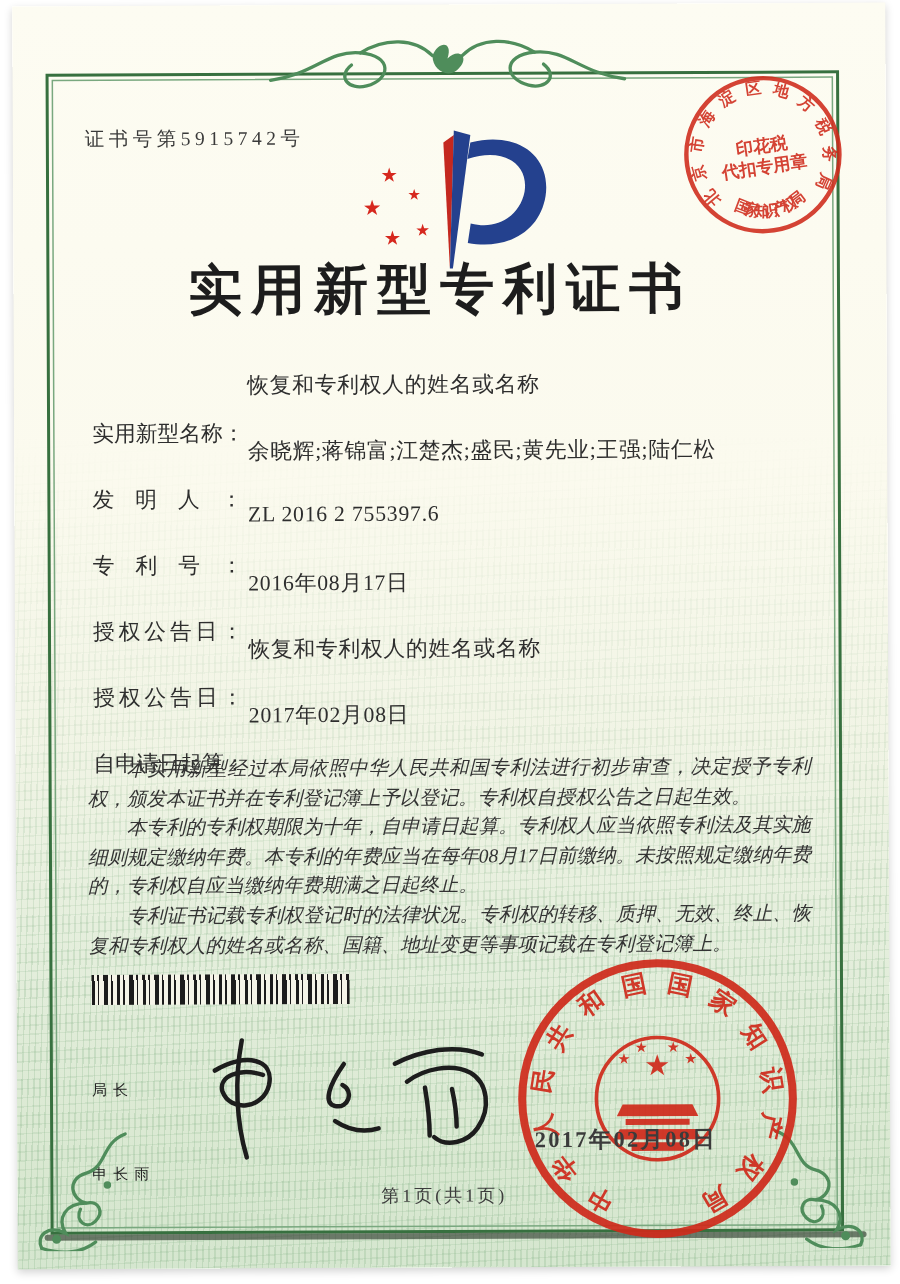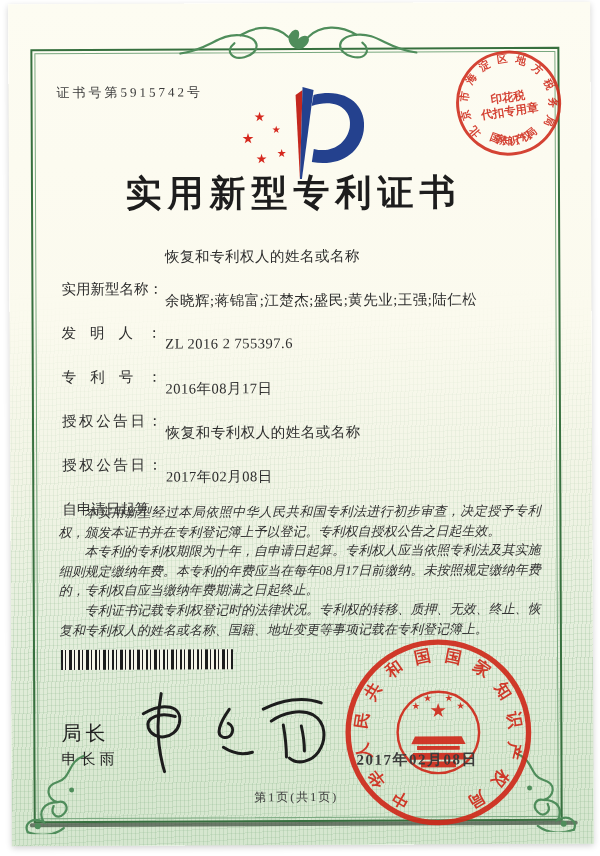--- a/index.html
+++ b/index.html
@@ -54,22 +54,22 @@
     position:absolute;left:48px;top:499px;width:482px;
     font-size:13px;line-height:19.6px;color:#333;text-align:justify;
   }
   .paragraphs p{margin:0;text-indent:2em;font-style:italic;}
   .barcode{
     position:absolute;left:50px;top:646px;width:172px;height:20px;
     background:repeating-linear-gradient(90deg,
       #1c1c1c 0 2px, #f5f4e8 2px 4px, #1c1c1c 4px 5px, #f5f4e8 5px 8px,
       #1c1c1c 8px 11px, #f5f4e8 11px 13px, #1c1c1c 13px 14px, #f5f4e8 14px 17px);
   }
-  .signer-title{position:absolute;left:50px;top:716px;font-size:20px;color:#222;letter-spacing:4px;}
-  .signer-name{position:absolute;left:50px;top:746px;font-size:15px;color:#222;letter-spacing:4px;}
+  .signer-title{position:absolute;left:50px;top:716px;font-size:10px;color:#222;letter-spacing:4px;}
+  .signer-name{position:absolute;left:50px;top:772px;font-size:10px;color:#222;letter-spacing:4px;}
   .signature{position:absolute;left:118px;top:676px;width:215px;height:105px;}
   .tax-seal{position:absolute;left:444px;top:45px;width:112px;height:112px;opacity:.88;transform:rotate(-8deg);}
   .cnipa-seal{position:absolute;left:330px;top:633px;width:194px;height:194px;opacity:.92;}
   .seal-ch{fill:#cf2a1b;font-weight:bold;font-family:"Liberation Serif",serif;}
   .date-stamp{
     position:absolute;left:345px;top:748px;width:190px;
     font-size:15px;font-weight:bold;color:#3b3b3b;letter-spacing:1.5px;z-index:6;
   }
   .page-footer{
     position:absolute;left:22px;top:786px;width:525px;text-align:center;

